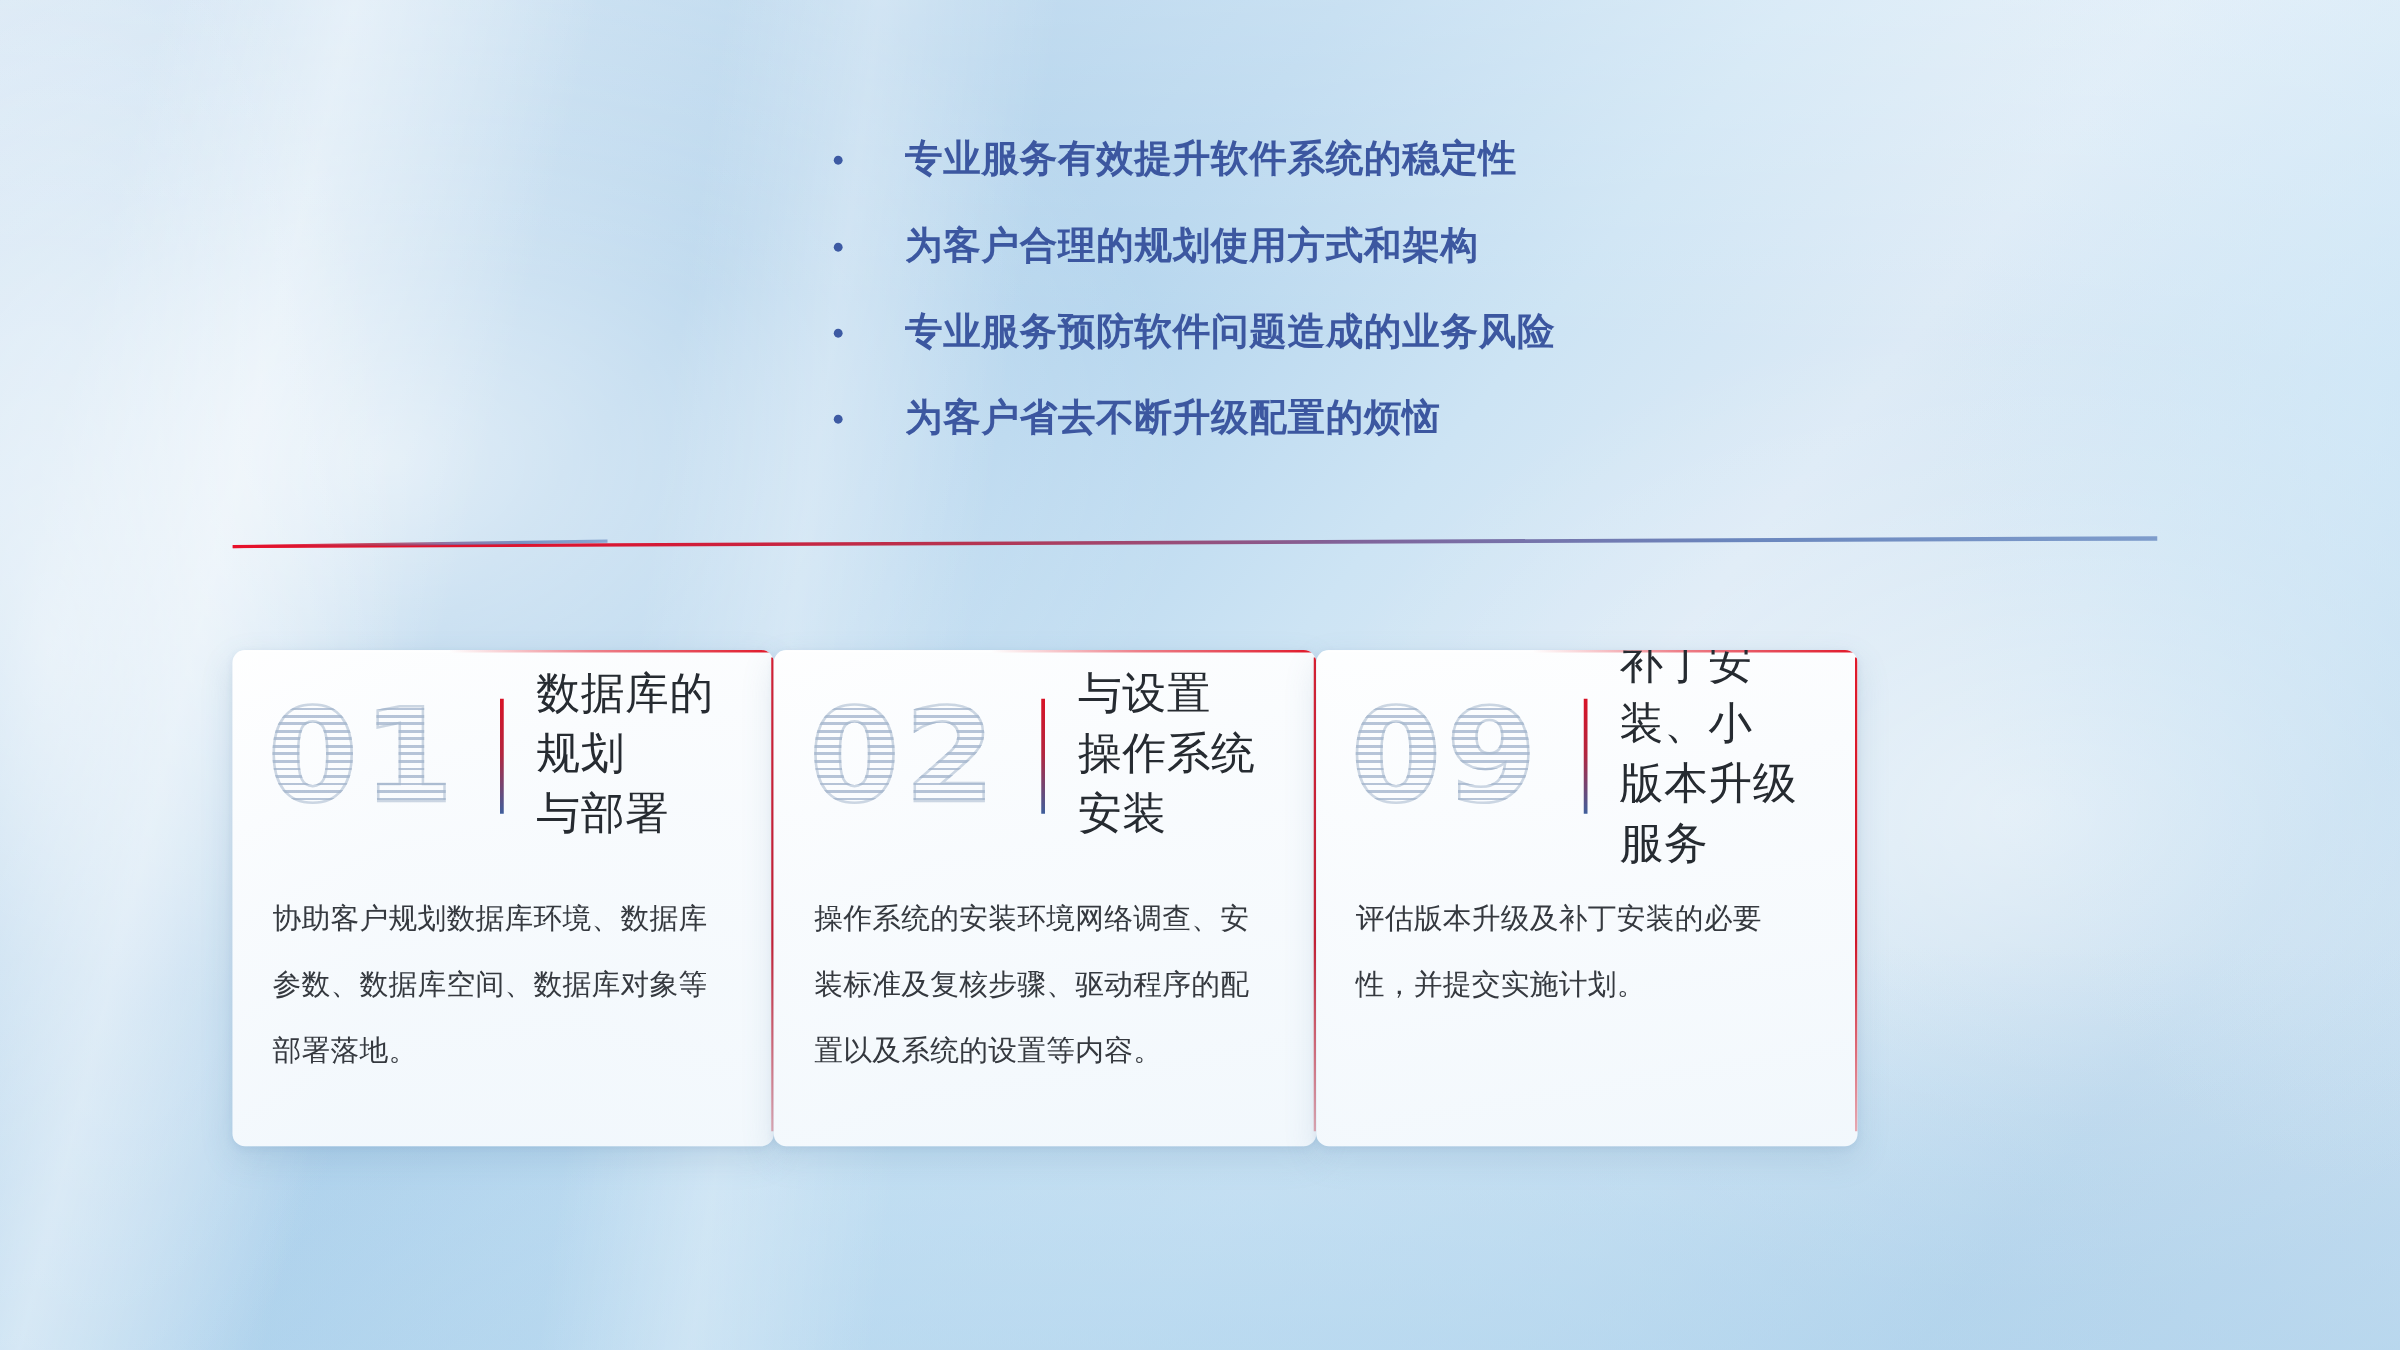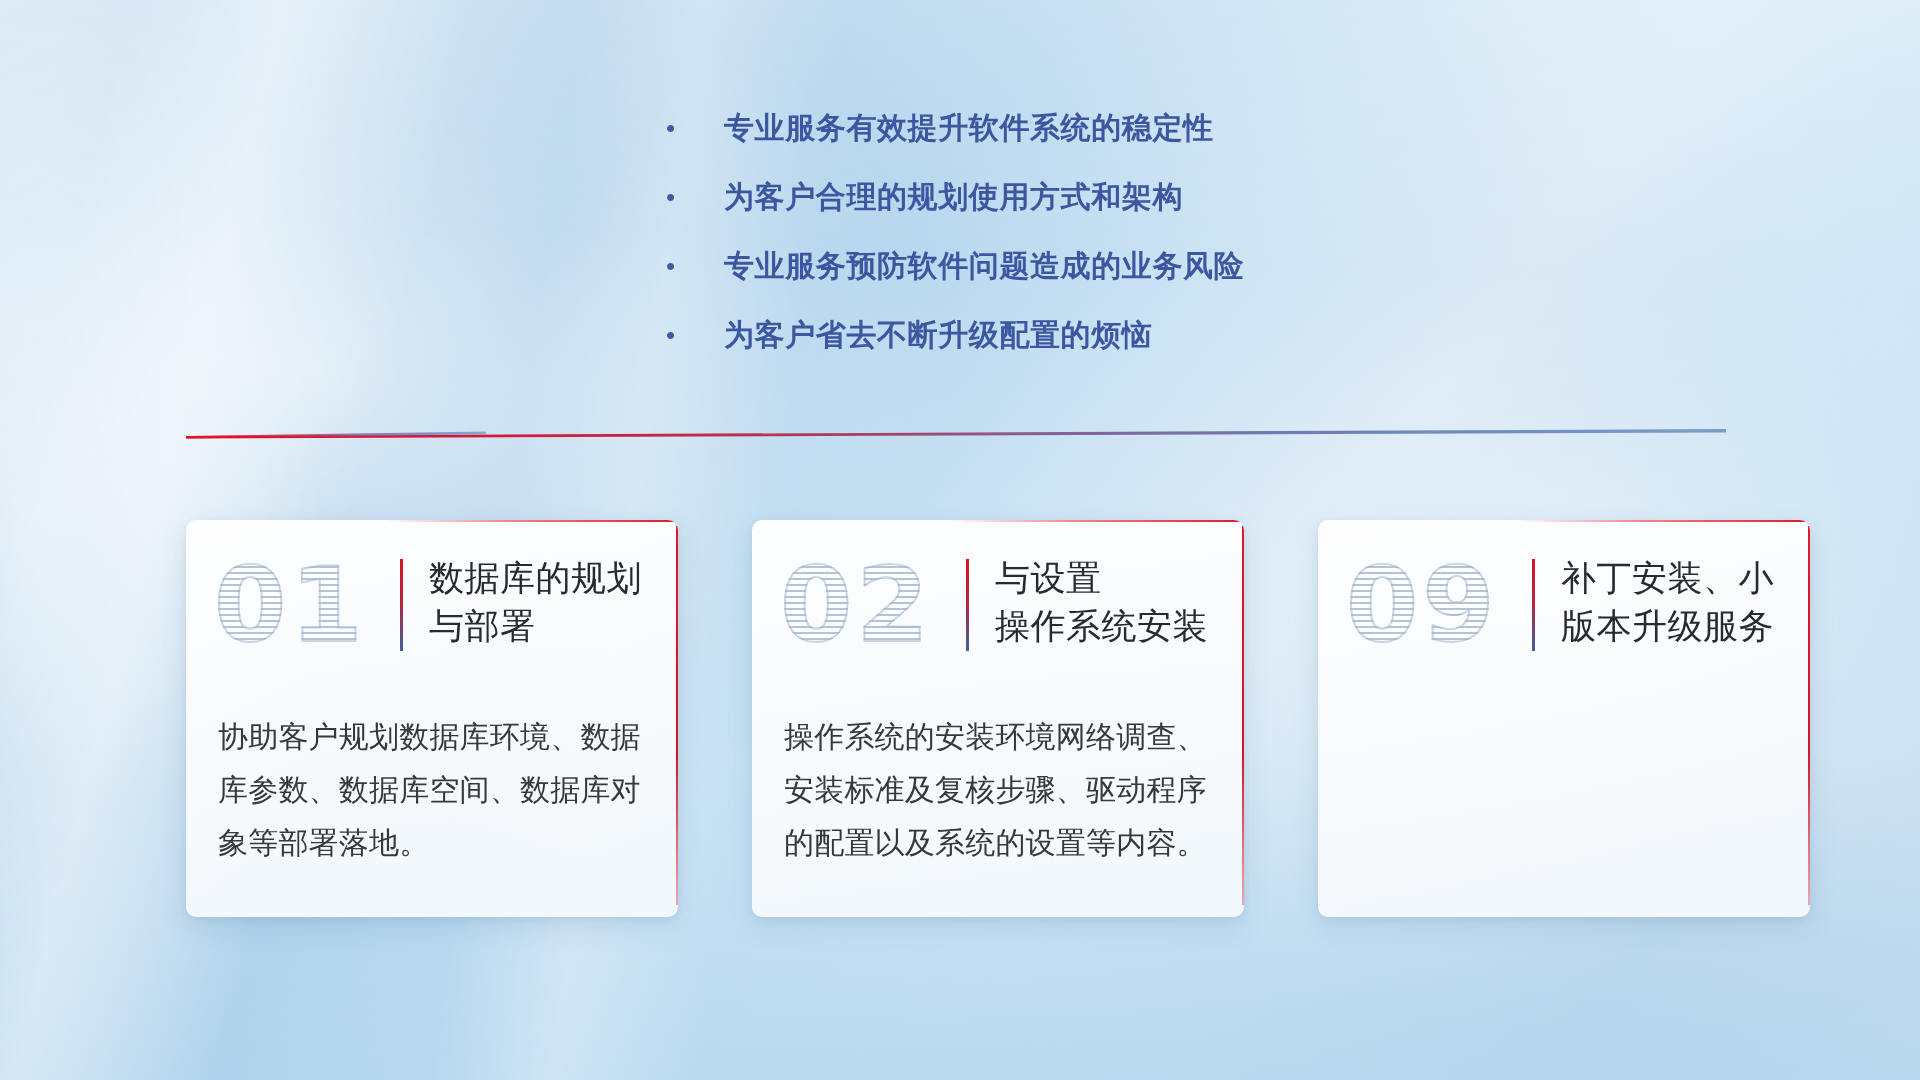--- a/index.html
+++ b/index.html
@@ -93,21 +93,21 @@
     width:1540px;
     height:14px;
     z-index:4;
   }
 
   
   .cards{
     position:absolute;
     left:186px;
     top:520px;
-    width:1624px;
+    width:1300px;
     display:flex;
     justify-content:space-between;
     z-index:6;
   }
   .card{
     position:relative;
     width:492px;
     height:397px;
     border-radius:10px;
     background:
@@ -179,25 +179,25 @@
   .card-title{
     font-size:35px;
     line-height:48px;
     color:#262b31;
     font-weight:500;
     letter-spacing:0.5px;
     font-family:Liberation Mono, monospace;
   }
   .card-body{
     padding:42px 34px 0 32px;
-    font-size:30px;
+    font-size:23px;
     line-height:53px;
     color:#35393f;
     letter-spacing:0.2px;
-    font-family:Liberation Sans, sans-serif;
+    font-family:Liberation Mono, monospace;
   }
 </style>
 </head>
 <body>
 
 <div id="slide">
 
   <div class="bullets">
 
     <div class="bullet-row">
@@ -276,17 +276,18 @@
       <div class="card-accent-top"></div>
       <div class="card-accent-right"></div>
       <div class="card-head">
         <div class="ghost-num">09</div>
         <div class="title-bar"></div>
         <div class="card-title">
           <div>补丁安装、小</div>
           <div>版本升级服务</div>
         </div>
       </div>
+      <div class="card-body">评估版本升级及补丁安装的必要性，并提交实施计划。</div>
     </div>
 
   </div>
 
 </div>
 
 </body></html>

